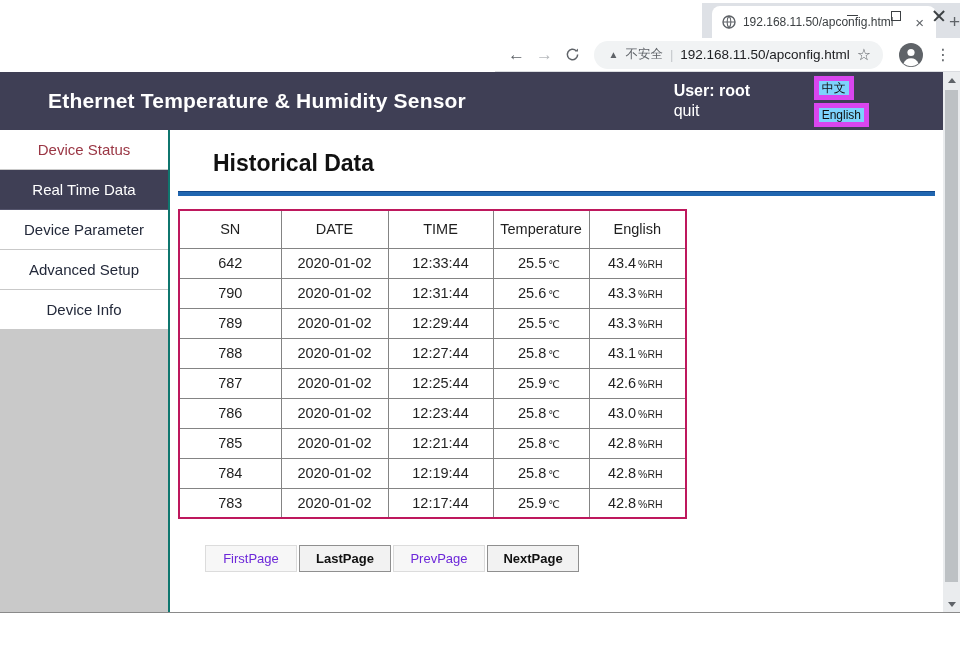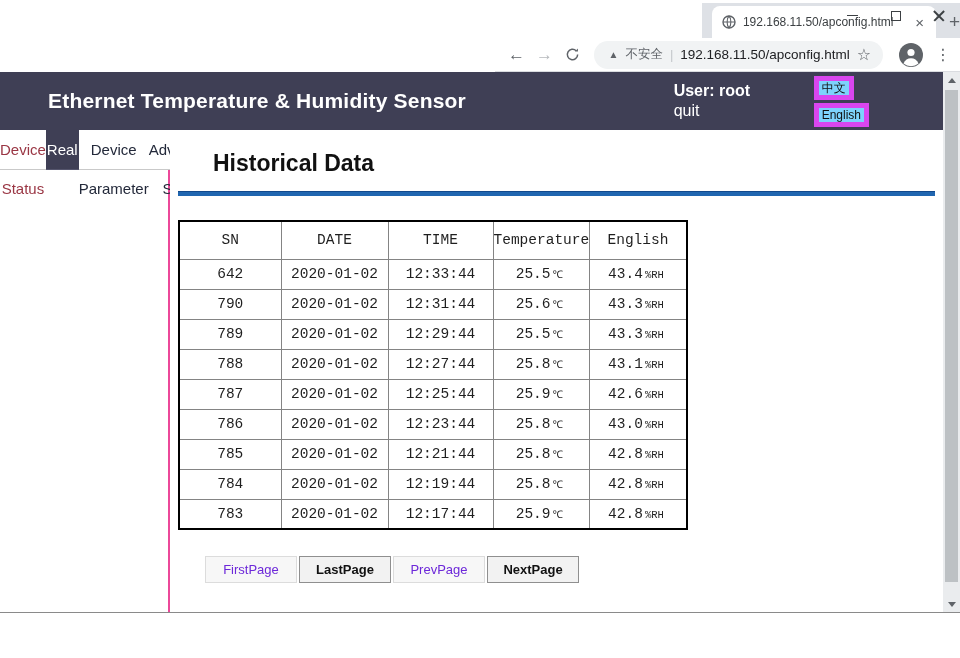--- a/index.html
+++ b/index.html
@@ -45,32 +45,32 @@
   .site-header { height:58px; background:#3f3f55; color:#fff; display:flex; align-items:center; flex:none; }
   .site-title { font-size:21px; font-weight:bold; margin-left:48px; flex:1; letter-spacing:.2px; }
   .user-block { width:140px; flex:none; }
   .user-label { font-size:16px; font-weight:bold; }
   .quit-link { font-size:16px; margin-top:2px; cursor:pointer; }
   .lang-block { flex:none; margin-right:74px; display:flex; flex-direction:column; align-items:flex-start; gap:3px; }
   .lang-btn { font-family:inherit; font-size:12px; line-height:14px; padding:0 3px; background:#7dd3fc;
               border:5px solid #d946ef; color:#111; cursor:pointer; }
 
   .site-body { flex:1; display:flex; min-height:0; }
-  .sidebar { width:170px; flex:none; background:#fff; border-right:2px solid #ec4899; display:flex; flex-direction:row; }
+  .sidebar { width:170px; flex:none; background:#fff; border-right:2px solid #0f766e; display:flex; flex-direction:column; }
   .side-item { height:40px; line-height:39px; text-align:center; font-size:15px; color:#23293a;
                border-bottom:1px solid #c9c9c9; cursor:pointer; background:#fff; }
   .side-item.red { color:#9a3644; }
   .side-item.dark { background:#3f3f55; color:#fff; border-bottom:1px solid #55556d; }
   .side-fill { flex:1; background:#c9c9c9; }
 
   .main { flex:1; background:#fff; padding:0 8px; overflow:hidden; }
   .main-heading { font-size:23px; font-weight:bold; color:#111; margin:20px 0 4px 35px; }
   .blue-hr { height:5px; background:#2066b0; border-top:1px solid #12498c; margin-top:14px; }
 
-  table.data { border-collapse:collapse; margin-top:24px; border:2px solid #000000;font-family:Liberation Mono, monospace; }
+  table.data { border-collapse:collapse; margin-top:13px; border:2px solid #be185d; }
   table.data th, table.data td { border:1px solid #848484; font-weight:normal; color:#1f1f1f; }
   table.data th { height:38px; font-size:14.5px; text-align:center; }
   table.data td { height:30px; font-size:14.5px; text-align:center; }
   col.c-sn{width:102px;} col.c-date{width:107px;} col.c-time{width:105px;} col.c-temp{width:96px;} col.c-hum{width:97px;}
   td.num { text-align:right; padding-right:4px; }
   .unit { font-size:10.5px; margin-left:2px; }
 
   .pager { margin:26px 0 0 27px; display:flex; gap:2px; }
   .pg-btn { width:92px; height:27px; font-family:inherit; font-size:13px; background:#f2f2f2;
             border:1px solid #8f8f8f; color:#111; font-weight:bold; cursor:pointer; }
@@ -161,20 +161,21 @@
         </div>
       </div>
 
       <div class="site-body">
 
         <div class="sidebar">
           <div class="side-item red">Device Status</div>
           <div class="side-item dark">Real Time Data</div>
           <div class="side-item">Device Parameter</div>
           <div class="side-item">Advanced Setup</div>
+          <div class="side-item">Device Info</div>
           <div class="side-fill"></div>
         </div>
 
         <div class="main">
           <div class="main-heading">Historical Data</div>
           <div class="blue-hr"></div>
 
           <table class="data">
             <colgroup>
                 <col class="c-sn">

